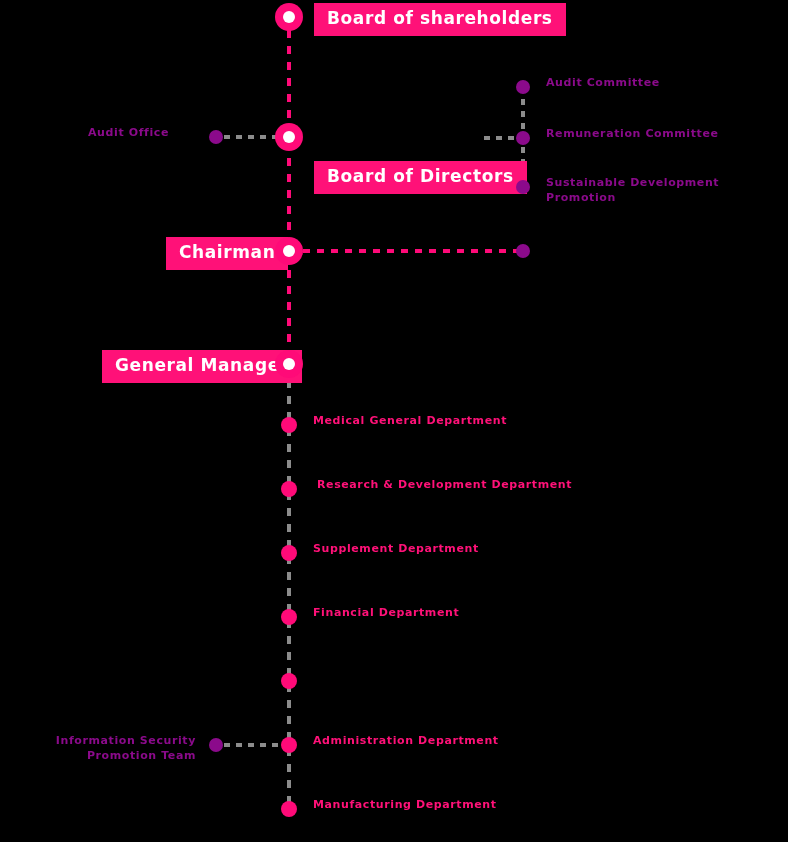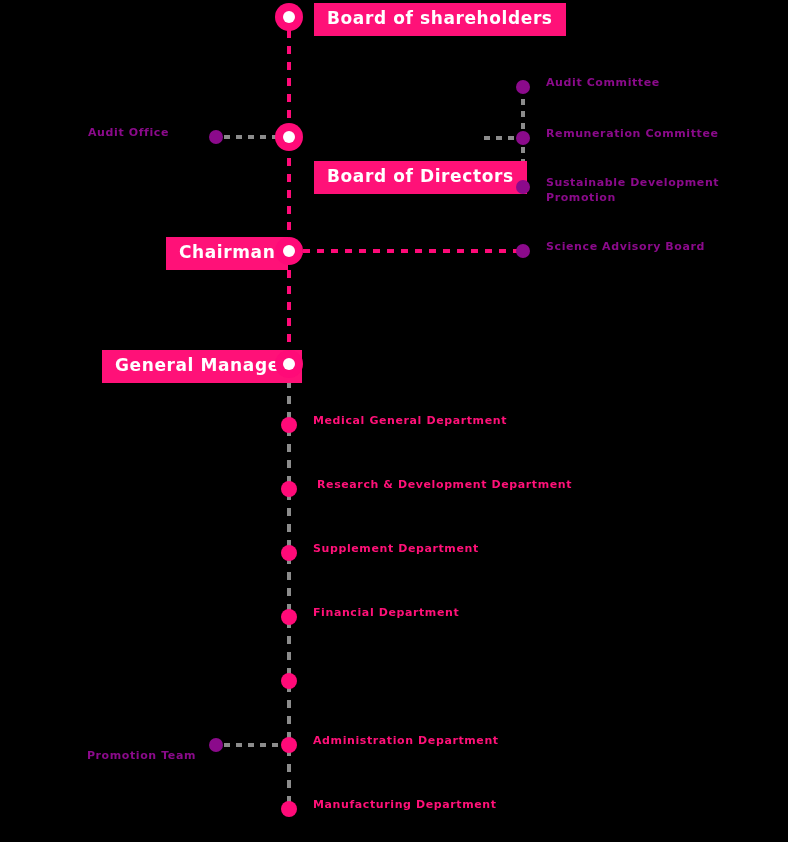--- a/index.html
+++ b/index.html
@@ -155,42 +155,41 @@
   <div class="node-sat" style="left:516px; top:180px;"></div>
   <div class="label label-purple label-wrap" style="left:546px; top:176px; width:230px;">
     <span>Sustainable Development</span><br>
     <span>Promotion</span>
   </div>
 
   <div class="role-box" style="left:166px; top:237px;">Chairman</div>
   <div class="node-major" style="left:275px; top:237px;"></div>
 
   <div class="node-sat" style="left:516px; top:244px;"></div>
-  <div class="label label-purple" style="left:546px; top:240px;">Science Advisory Board</div>
 
   <div class="role-box" style="left:102px; top:350px;">General Manager</div>
   <div class="node-major" style="left:275px; top:350px;"></div>
 
   <div class="node-dept" style="left:281px; top:417px;"></div>
   <div class="label label-pink" style="left:313px; top:414px;">Medical General Department</div>
 
   <div class="node-dept" style="left:281px; top:481px;"></div>
   <div class="label label-pink" style="left:317px; top:478px;">Research &amp; Development Department</div>
 
   <div class="node-dept" style="left:281px; top:545px;"></div>
   <div class="label label-pink" style="left:313px; top:542px;">Supplement Department</div>
 
   <div class="node-dept" style="left:281px; top:609px;"></div>
   <div class="label label-pink" style="left:313px; top:606px;">Financial Department</div>
 
   <div class="node-dept" style="left:281px; top:673px;"></div>
 
   <div class="node-sat" style="left:209px; top:738px;"></div>
   <div class="label label-purple label-wrap label-right" style="left:0px; top:734px; width:196px;">
-    <br>
+    <span>Information Security</span><br>
     <span>Promotion Team</span>
   </div>
 
   <div class="node-dept" style="left:281px; top:737px;"></div>
   <div class="label label-pink" style="left:313px; top:734px;">Administration Department</div>
 
   <div class="node-dept" style="left:281px; top:801px;"></div>
   <div class="label label-pink" style="left:313px; top:798px;">Manufacturing Department</div>
 
 </div>

